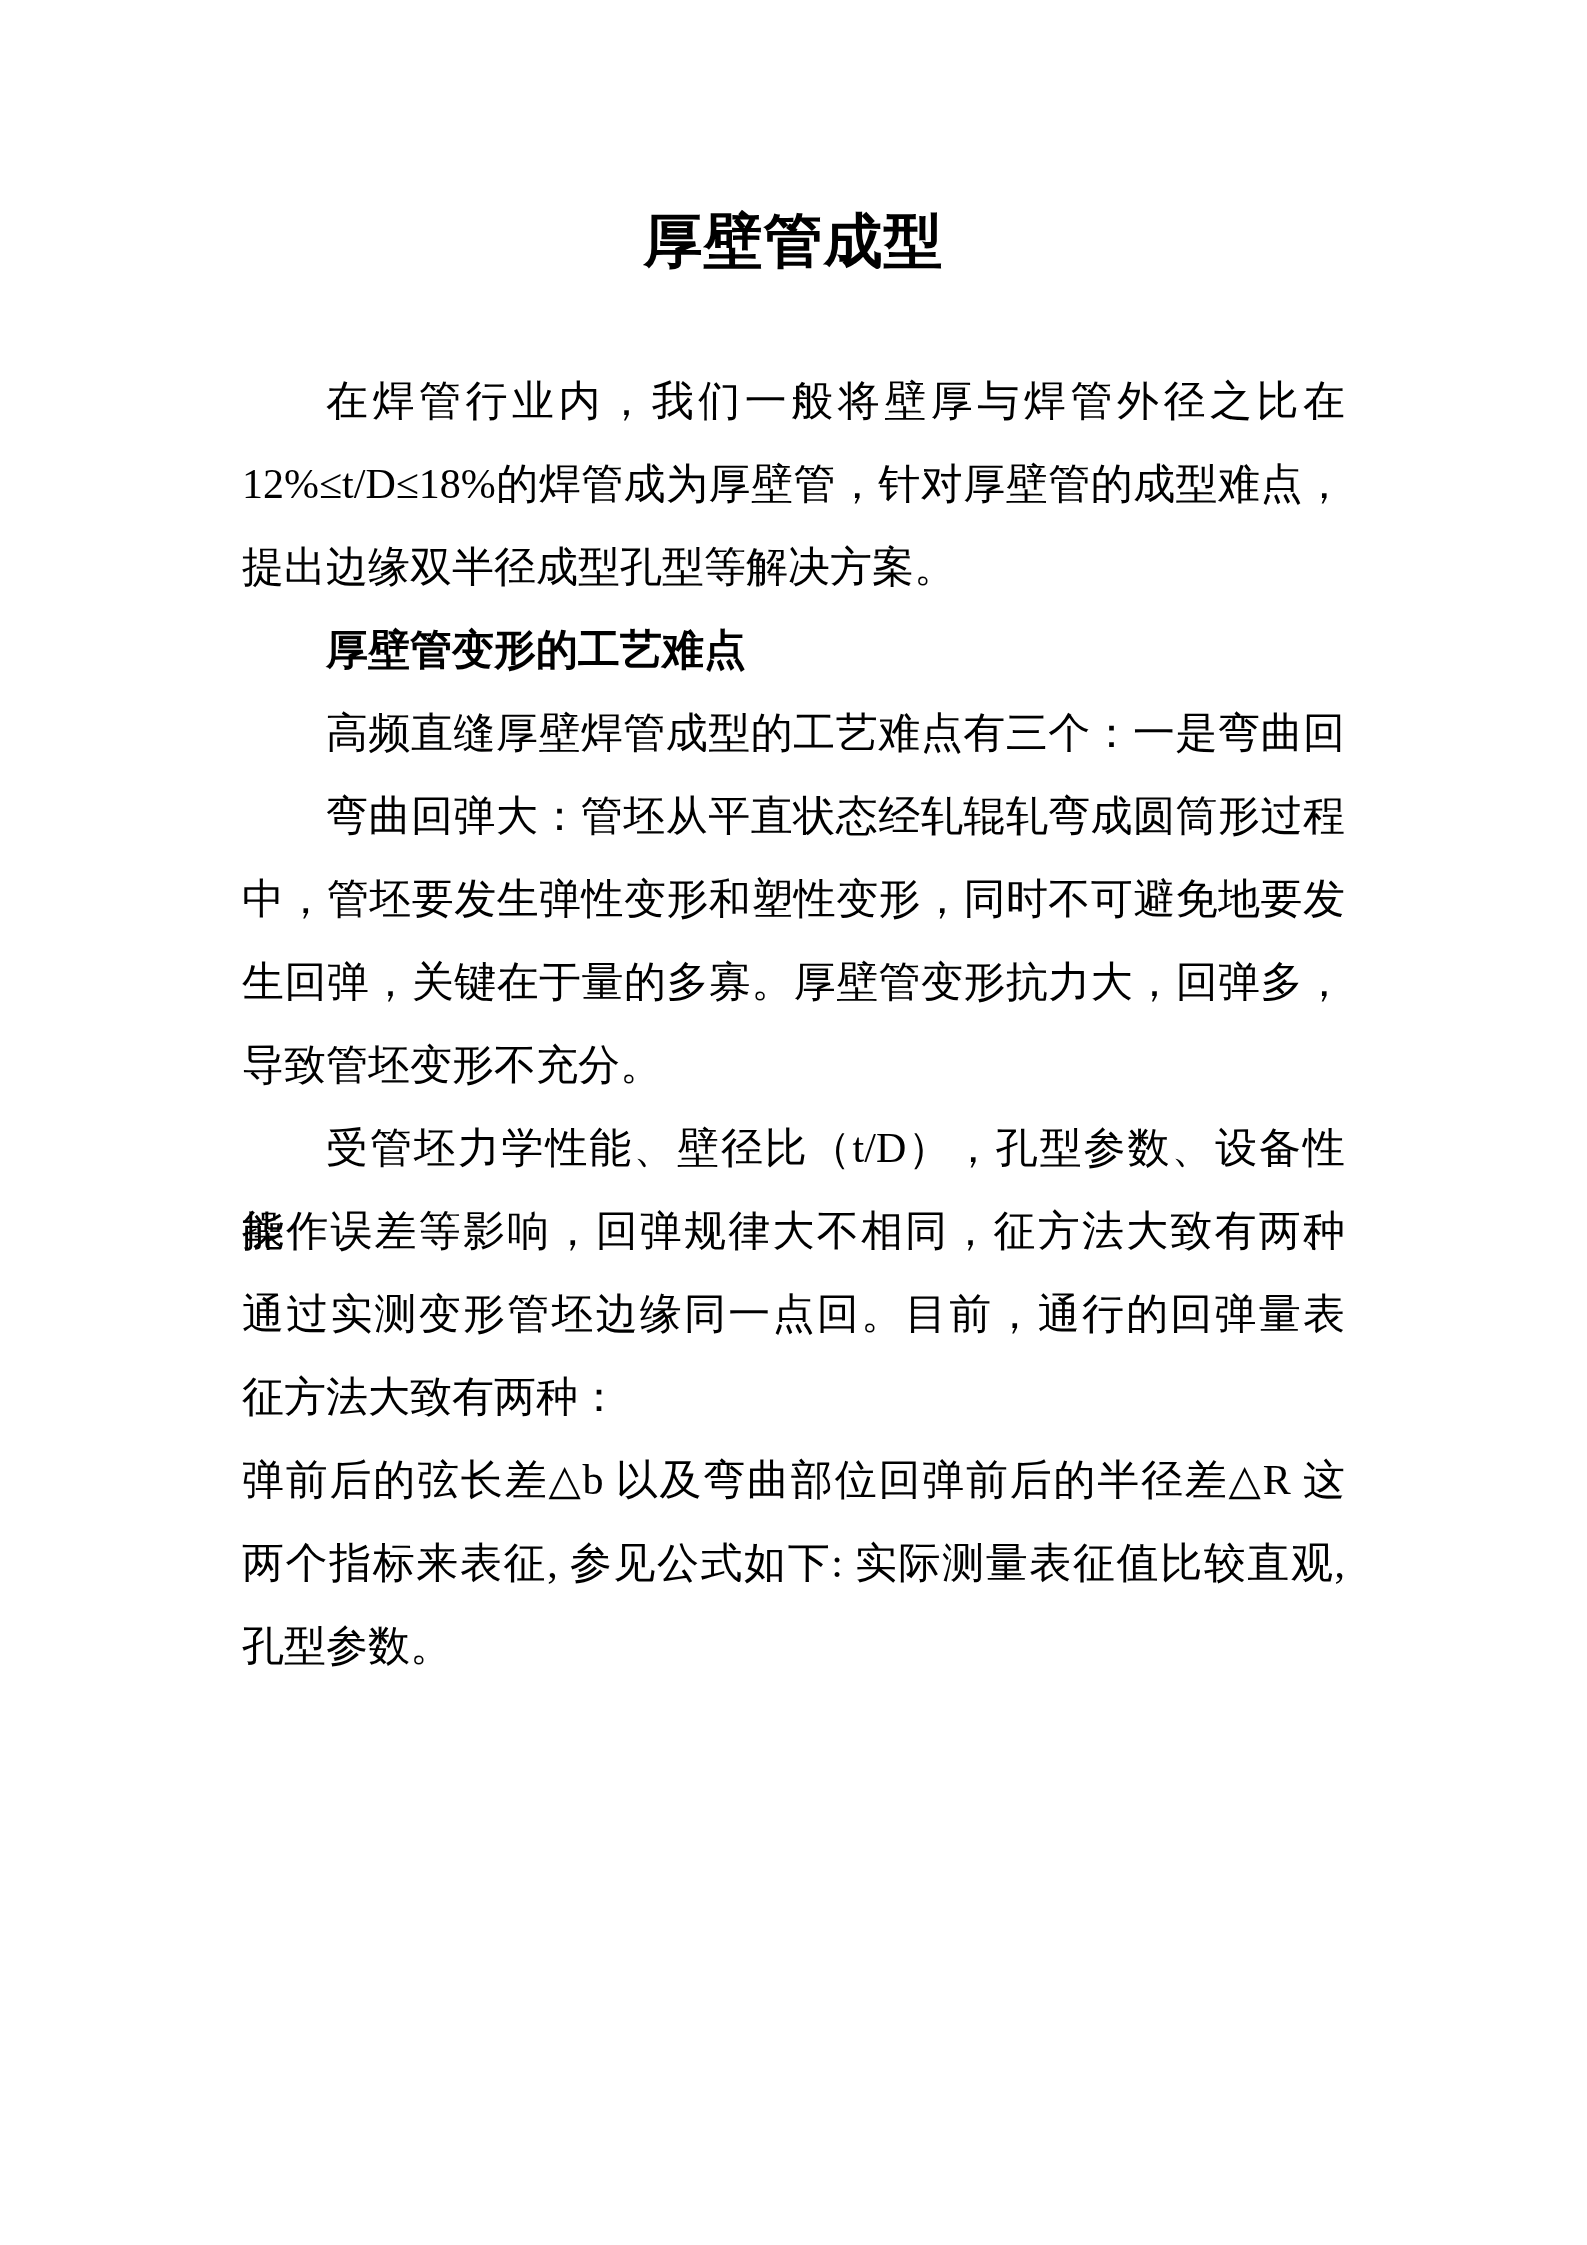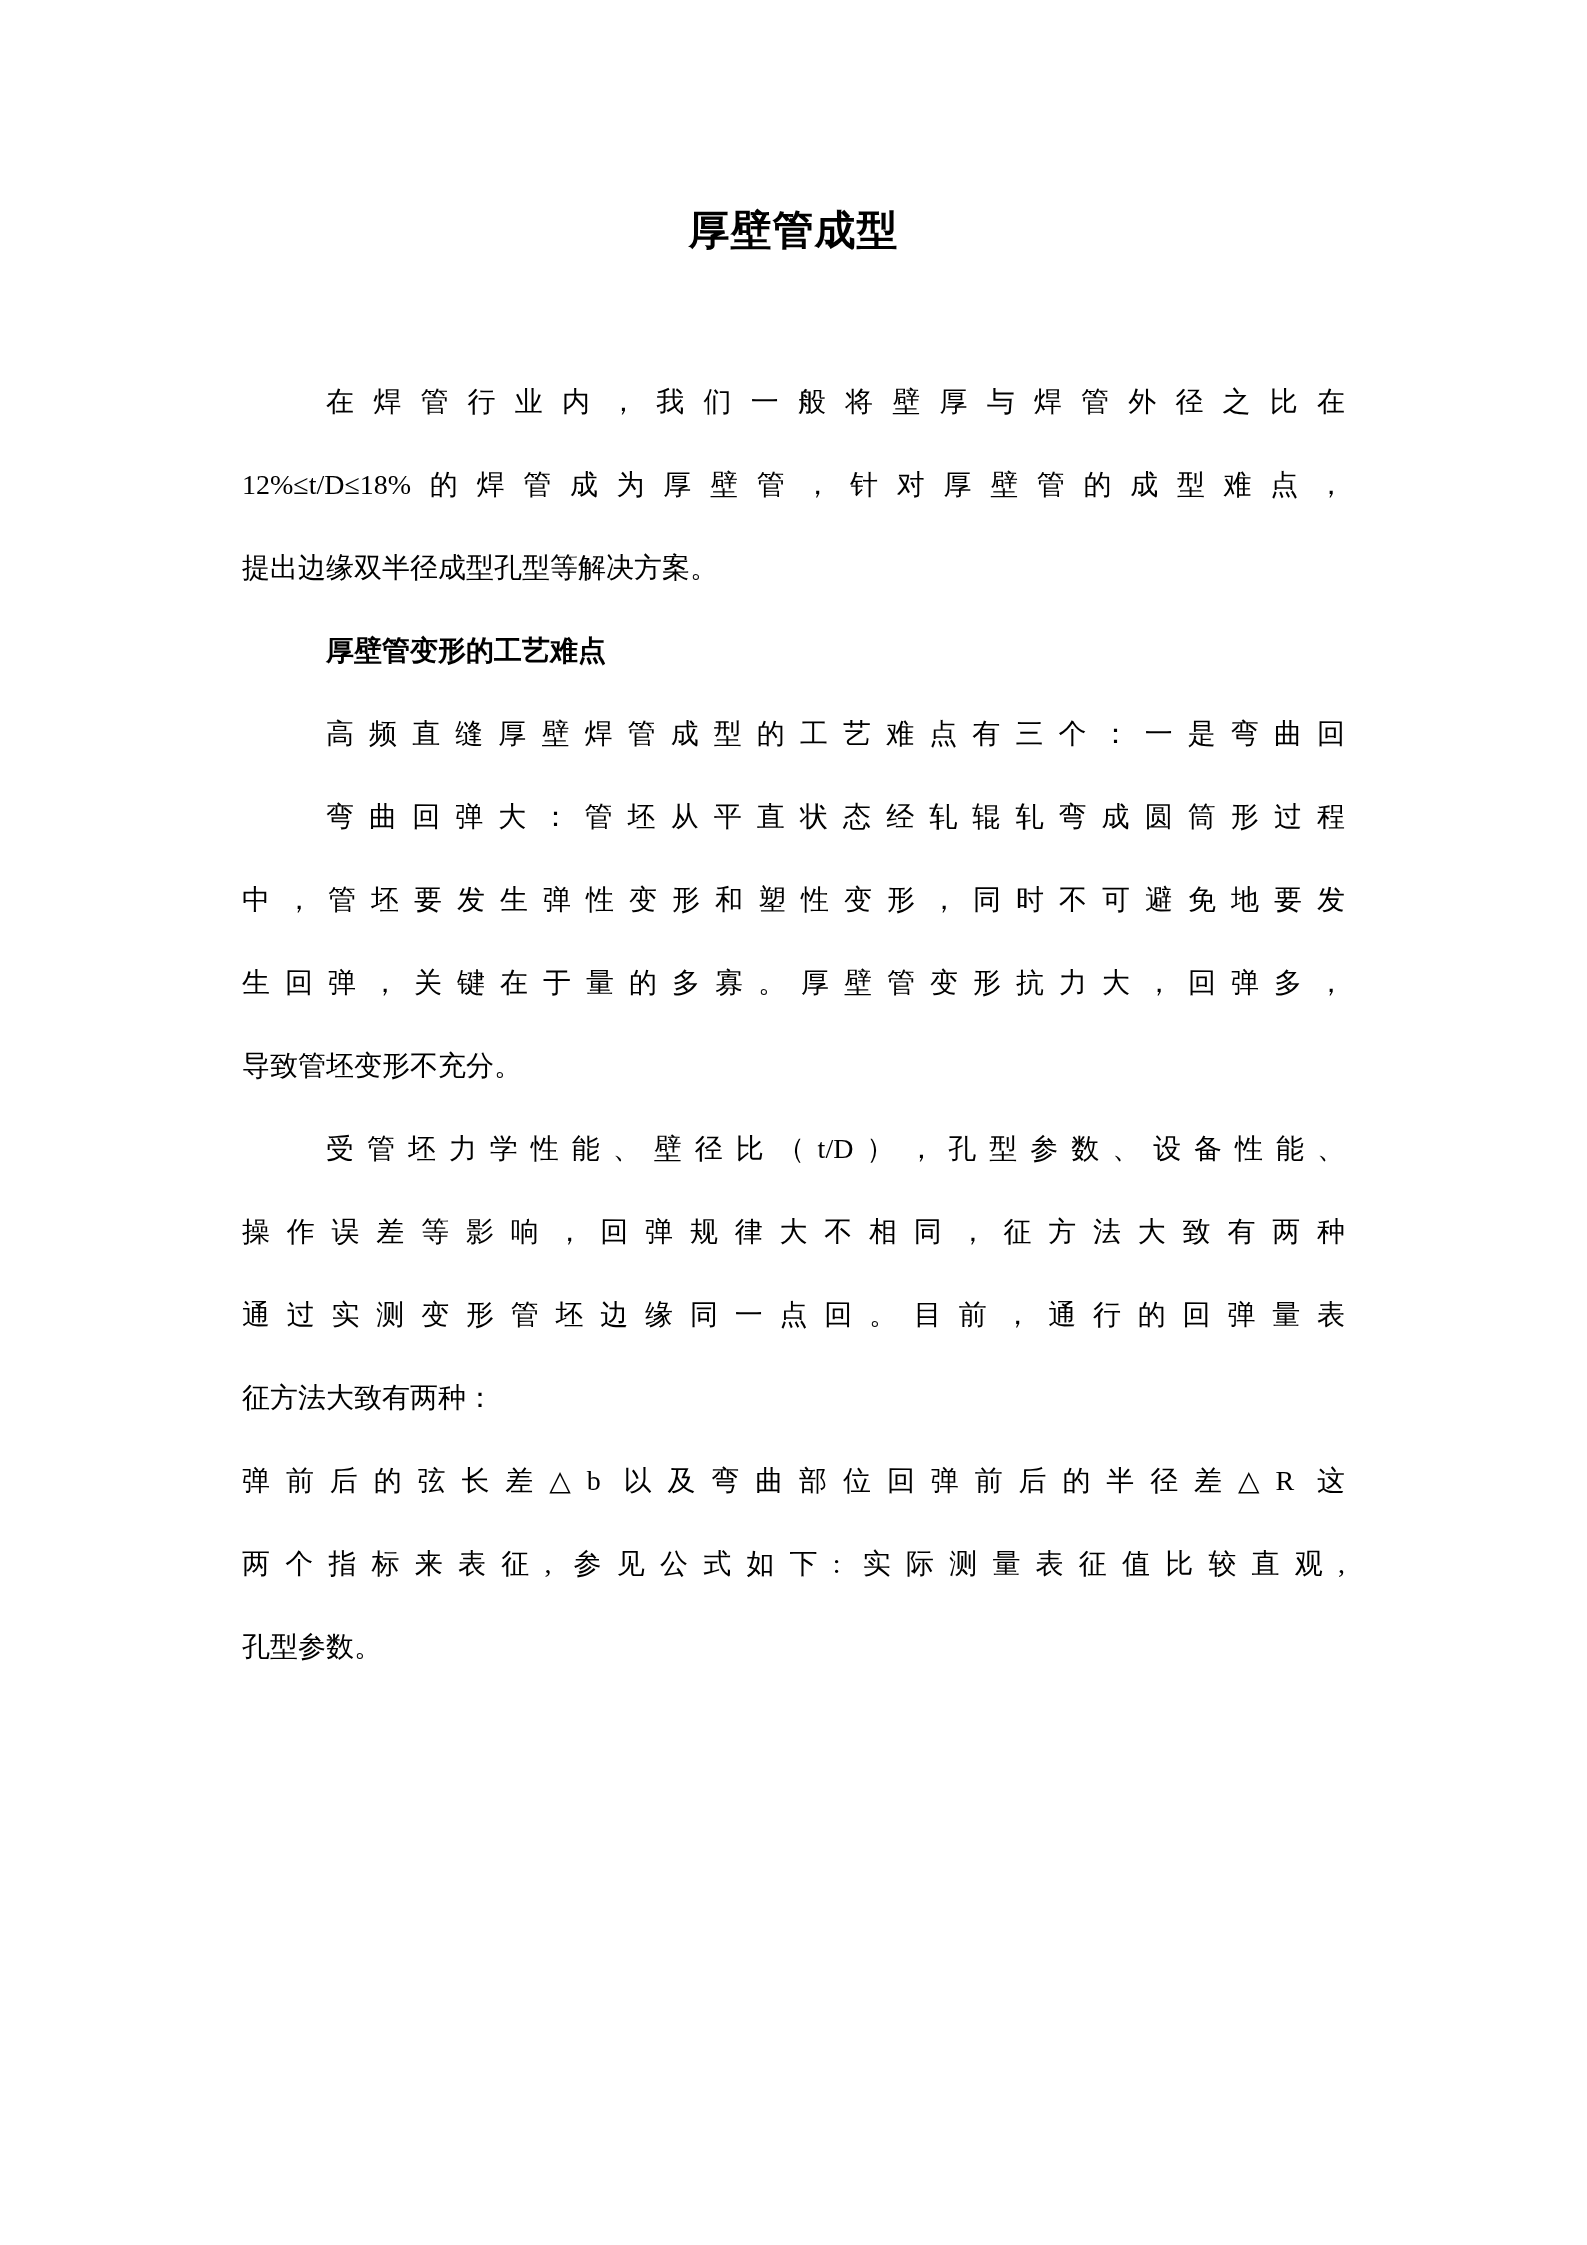--- a/index.html
+++ b/index.html
@@ -21,34 +21,34 @@
     width: 1587px;
     height: 2245px;
     background: #ffffff;
   }
   .doc-title {
     position: absolute;
     left: 0;
     right: 0;
     top: 206px;
     text-align: center;
-    font-size: 41px;
+    font-size: 59px;
     font-weight: 700;
     letter-spacing: 1px;
     line-height: 1.2;
     color: #000000;
   }
   .body-text {
     position: absolute;
     left: 242px;
     top: 360px;
     width: 1103px;
   }
   .line {
-    font-size: 28px;
+    font-size: 42px;
     height: 83px;
     line-height: 83px;
     color: #000000;
     white-space: normal;
   }
   .just {
     text-align: justify;
     text-align-last: justify;
   }
   .indent {

